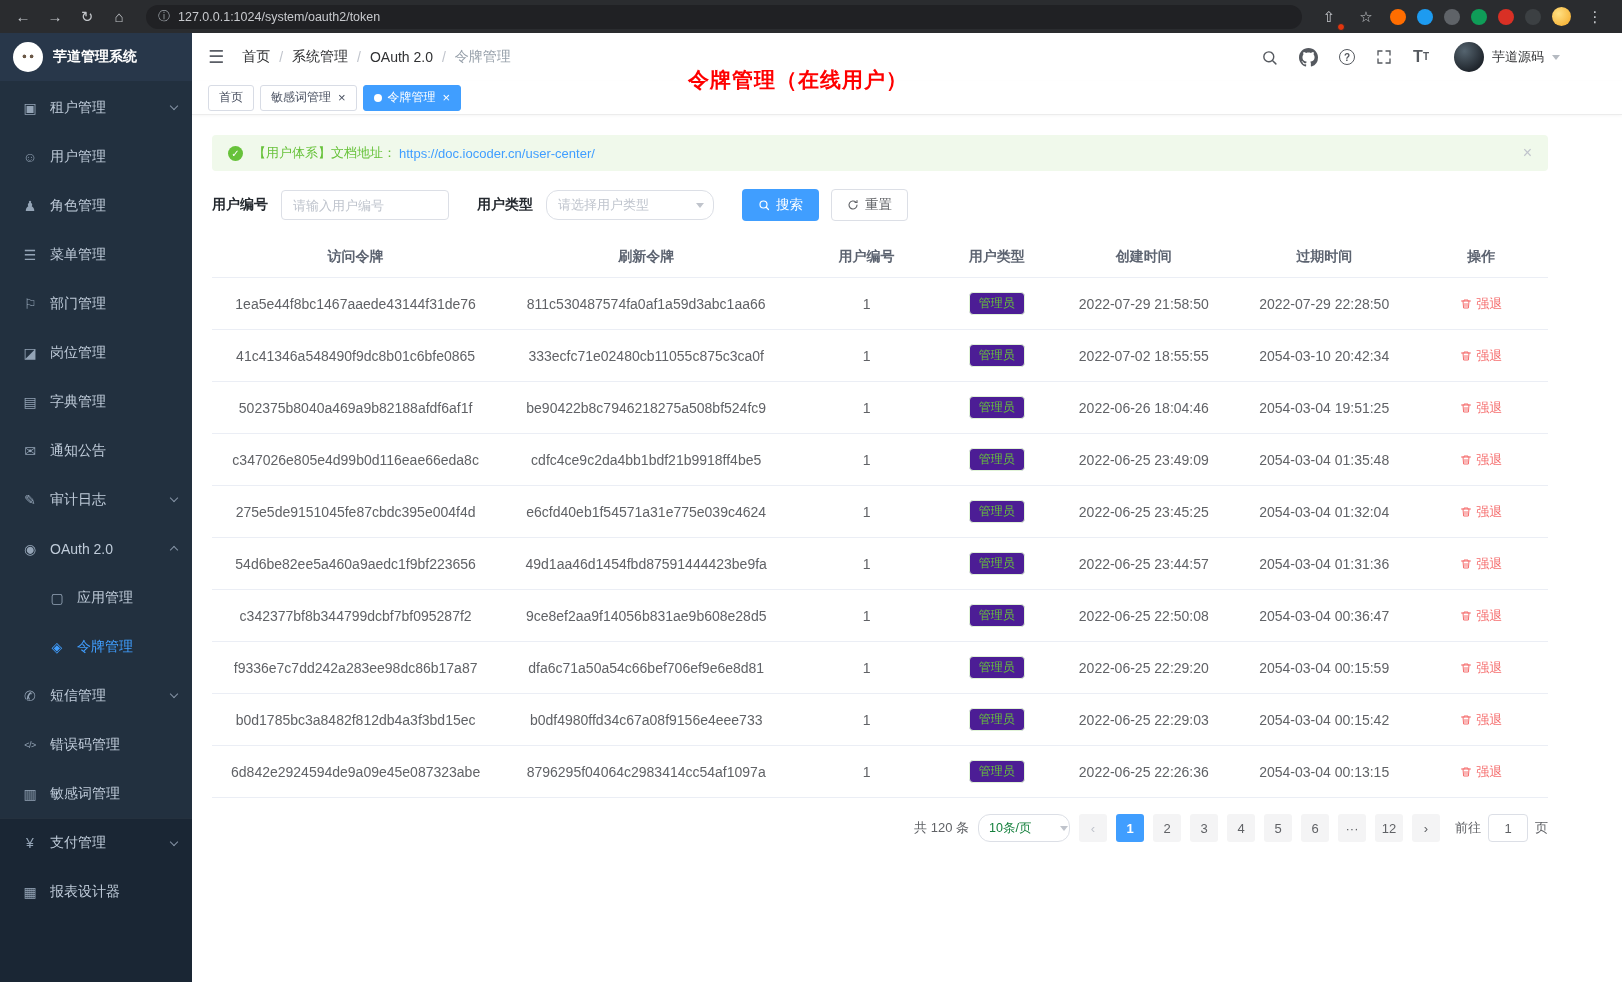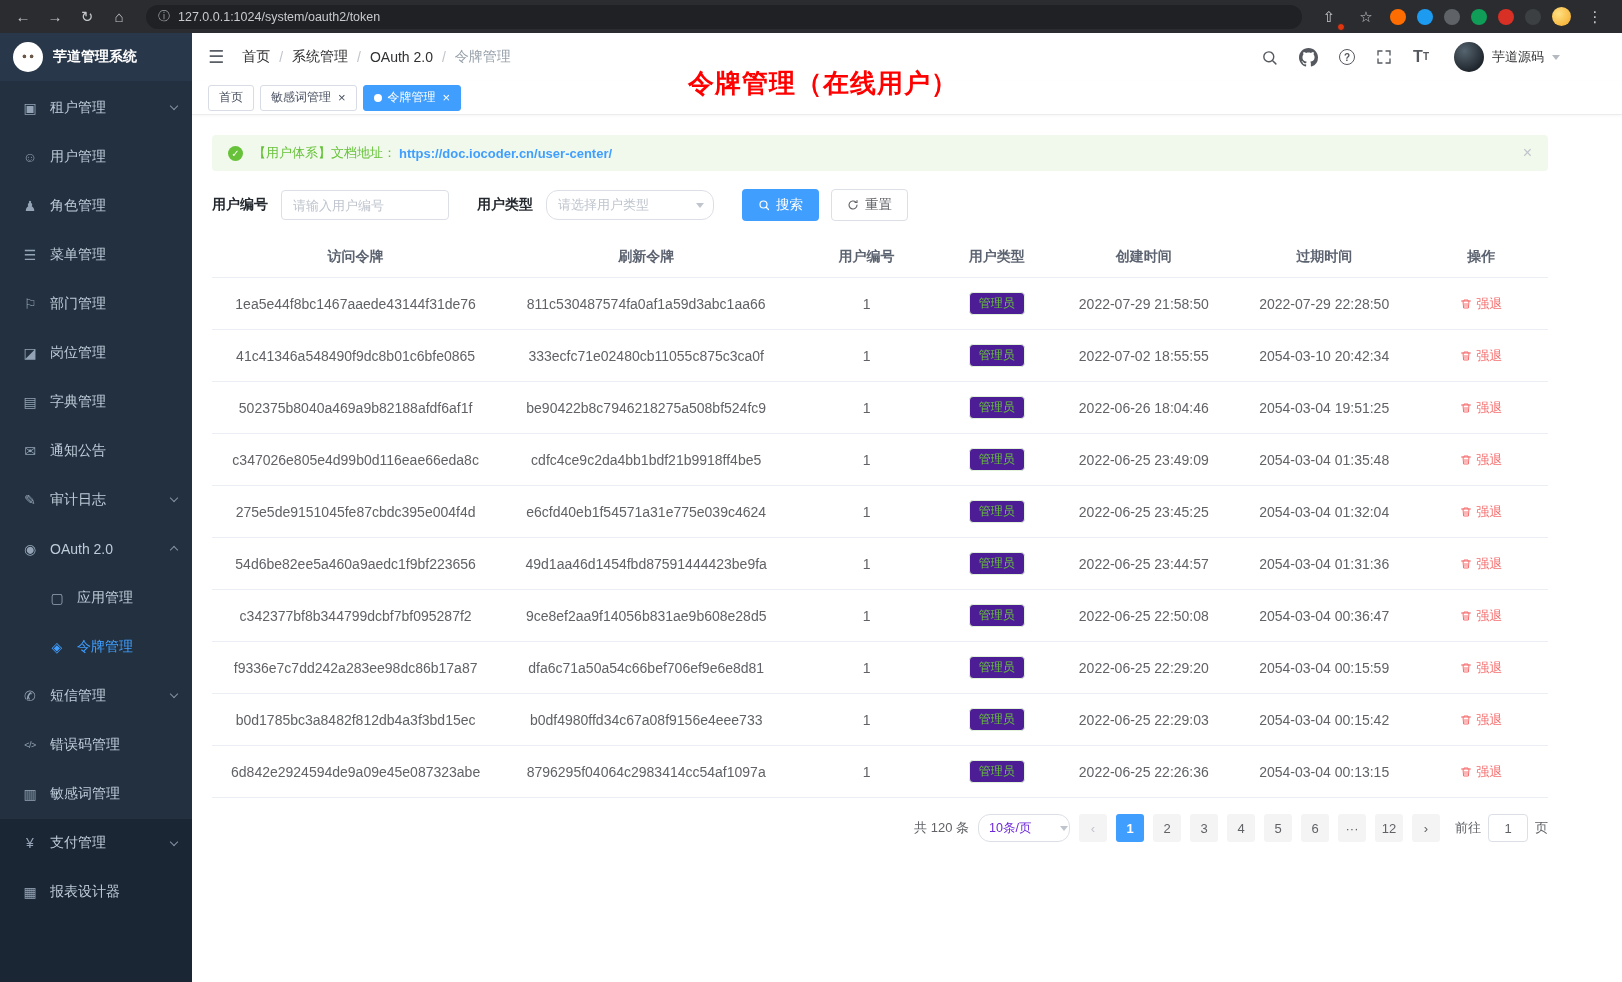--- a/index.html
+++ b/index.html
@@ -63,28 +63,28 @@
   .user-name{font-size:13px;color:#303133;white-space:nowrap;}
   .caret-down{width:0;height:0;border-left:4px solid transparent;border-right:4px solid transparent;border-top:5px solid #b5bac1;}
 
   
   .tagbar{height:34px;display:flex;align-items:center;gap:6px;padding:0 16px;border-bottom:1px solid #ececec;box-shadow:0 1px 3px rgba(0,0,0,.04);flex-shrink:0;}
   .tag{display:inline-flex;align-items:center;gap:6px;height:26px;padding:0 10px;border:1px solid #d8dce5;background:#fff;color:#495060;font-size:12px;cursor:pointer;border-radius:3px;white-space:nowrap;}
   .tag.active{background:var(--accent);border-color:var(--accent);color:#fff;}
   .tag-dot{width:8px;height:8px;border-radius:50%;background:#fff;}
   .tag-close{font-size:13px;line-height:1;margin-left:1px;}
 
-  .annotation{position:absolute;left:688px;top:66px;font-size:26px;font-weight:700;color:var(--red);z-index:40;letter-spacing:1px;white-space:nowrap;}
+  .annotation{position:absolute;left:688px;top:66px;font-size:21px;font-weight:700;color:var(--red);z-index:40;letter-spacing:1px;white-space:nowrap;}
 
   
   .content{flex:1;padding:20px 74px 0 20px;overflow:hidden;}
   .alert{height:36px;background:#f0f9eb;border-radius:4px;display:flex;align-items:center;padding:0 16px;margin-bottom:18px;}
   .alert-check{width:15px;height:15px;border-radius:50%;background:var(--success);color:#fff;font-size:10px;display:flex;align-items:center;justify-content:center;flex-shrink:0;}
   .alert-text{margin-left:10px;color:var(--success);font-size:13px;}
-  .alert-link{color:var(--accent);font-size:13px;text-decoration:none;margin-left:3px;cursor:pointer;font-weight:bold;}
+  .alert-link{color:var(--accent);font-size:13px;text-decoration:none;margin-left:3px;cursor:pointer;}
   .alert-close{margin-left:auto;color:#c0c4cc;font-size:16px;cursor:pointer;line-height:1;}
 
   .filters{display:flex;align-items:center;margin-bottom:16px;}
   .f-label{font-size:14px;font-weight:700;color:#24292f;margin-right:13px;white-space:nowrap;}
   .f-input{width:168px;height:30px;border:1px solid #dcdfe6;border-radius:4px;padding:0 11px;font-size:13px;color:#606266;outline:none;font-family:inherit;}
   .f-input::placeholder{color:#bfc4cd;}
   .f-select{width:168px;height:30px;border:1px solid #dcdfe6;border-radius:12px;padding:0 9px 0 11px;display:flex;align-items:center;justify-content:space-between;color:#bfc4cd;font-size:13px;cursor:pointer;background:#fff;}
   .sel-caret{width:0;height:0;border-left:4px solid transparent;border-right:4px solid transparent;border-top:5px solid #c0c4cc;}
   .sp28{width:28px;flex-shrink:0;}
   .sp12{width:12px;flex-shrink:0;}
@@ -92,21 +92,21 @@
   .btn-primary{background:var(--accent);color:#fff;}
   .btn-plain{background:#fff;border-color:#dcdfe6;color:#606266;}
 
   table{width:100%;border-collapse:collapse;table-layout:fixed;}
   th{padding:11px 4px;font-size:14px;font-weight:700;color:#5c6370;border-bottom:1px solid #ebeef5;text-align:center;white-space:nowrap;}
   td{padding:14px 4px;font-size:14px;color:#606266;border-bottom:1px solid #ebeef5;text-align:center;white-space:nowrap;overflow:hidden;}
   .tag-admin{display:inline-block;background:#4c1d95;border:1px solid #e1f3d8;color:var(--success);font-size:12px;padding:2px 9px;border-radius:4px;}
   .action{color:var(--danger);font-size:13px;display:inline-flex;align-items:center;gap:4px;cursor:pointer;}
 
   .pagination{display:flex;align-items:center;justify-content:flex-end;gap:9px;margin-top:16px;font-size:13px;color:#606266;padding-bottom:24px;}
-  .pg-size{width:92px;height:28px;border:1px solid #dcdfe6;border-radius:12px;display:flex;align-items:center;justify-content:space-between;padding:0 1px 0 10px;font-size:12.5px;color:#6d28d9;cursor:pointer;background:#fff;}
+  .pg-size{width:92px;height:28px;border:1px solid #dcdfe6;border-radius:12px;display:flex;align-items:center;justify-content:space-between;padding:0 1px 0 10px;font-size:12.5px;color:#15803d;cursor:pointer;background:#fff;}
   .pg-pages{display:flex;align-items:center;gap:9px;}
   .pg-btn{min-width:28px;height:28px;background:#f4f4f5;border-radius:3px;display:inline-flex;align-items:center;justify-content:center;font-size:13px;color:#606266;cursor:pointer;padding:0 4px;}
   .pg-btn.active{background:var(--accent);color:#fff;font-weight:700;}
   .pg-btn.disabled{color:#c0c4cc;}
   .pg-goto{display:flex;align-items:center;gap:7px;margin-left:6px;}
   .pg-input{width:40px;height:28px;border:1px solid #dcdfe6;border-radius:4px;text-align:center;font-size:13px;color:#606266;outline:none;font-family:inherit;}
 </style>
 </head>
 <body>
 

